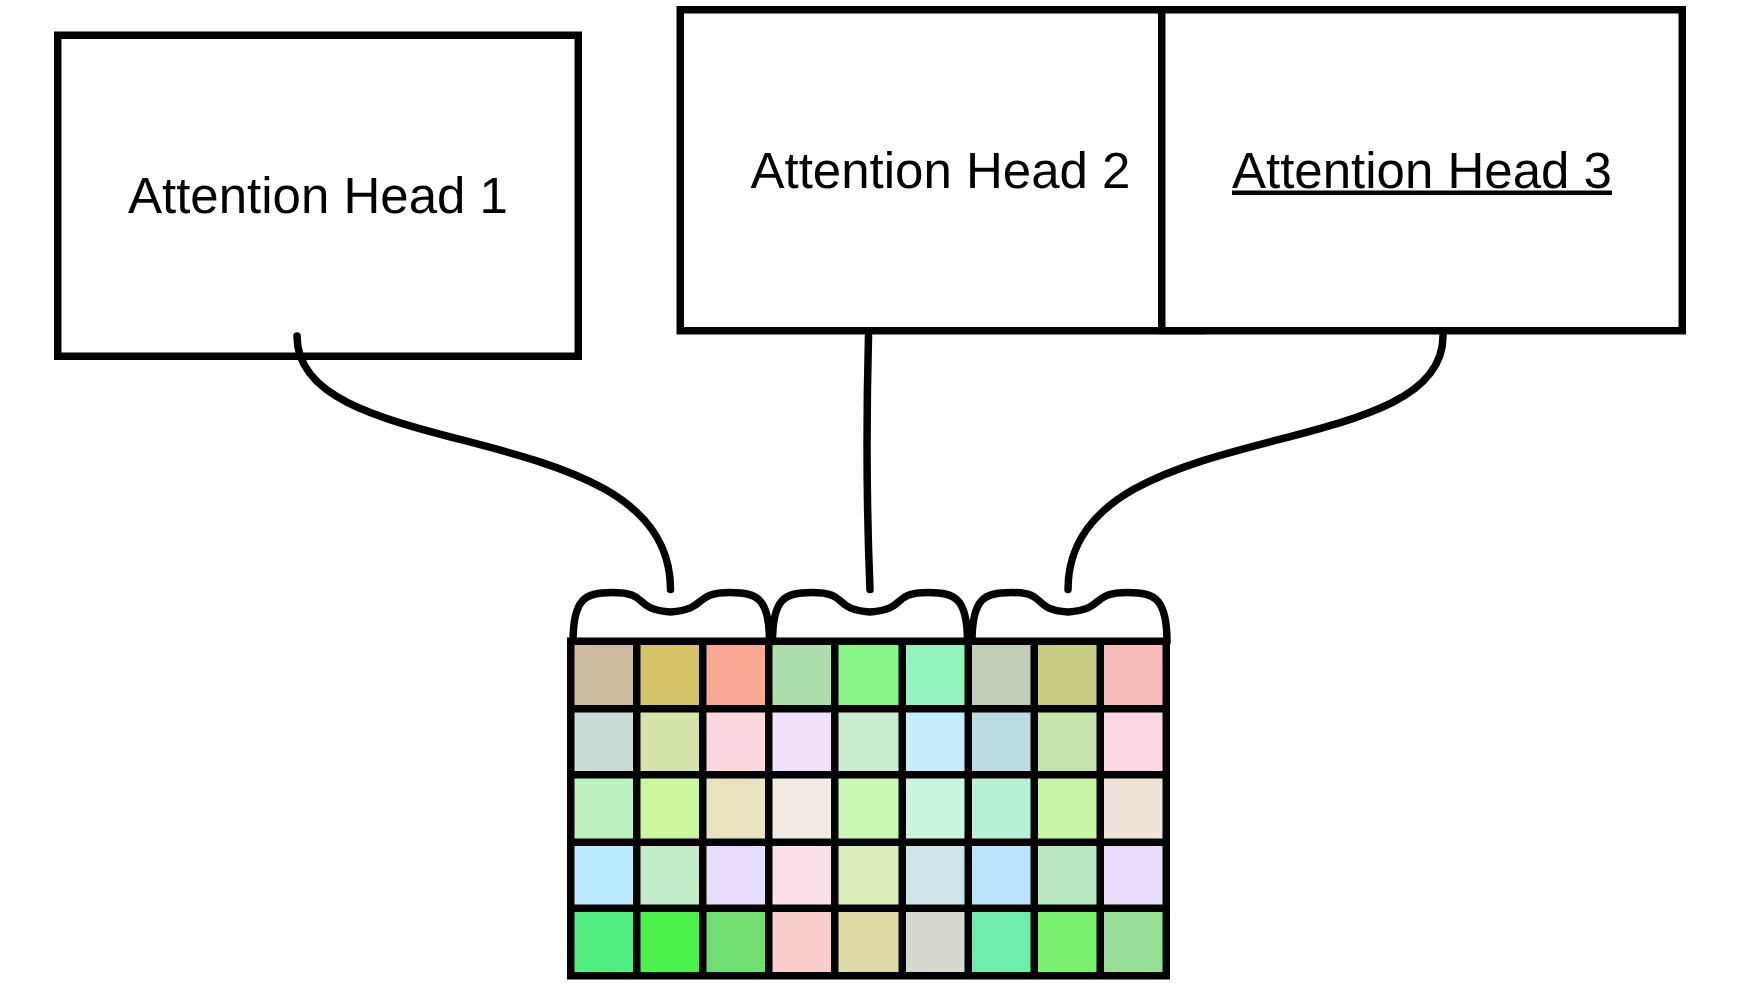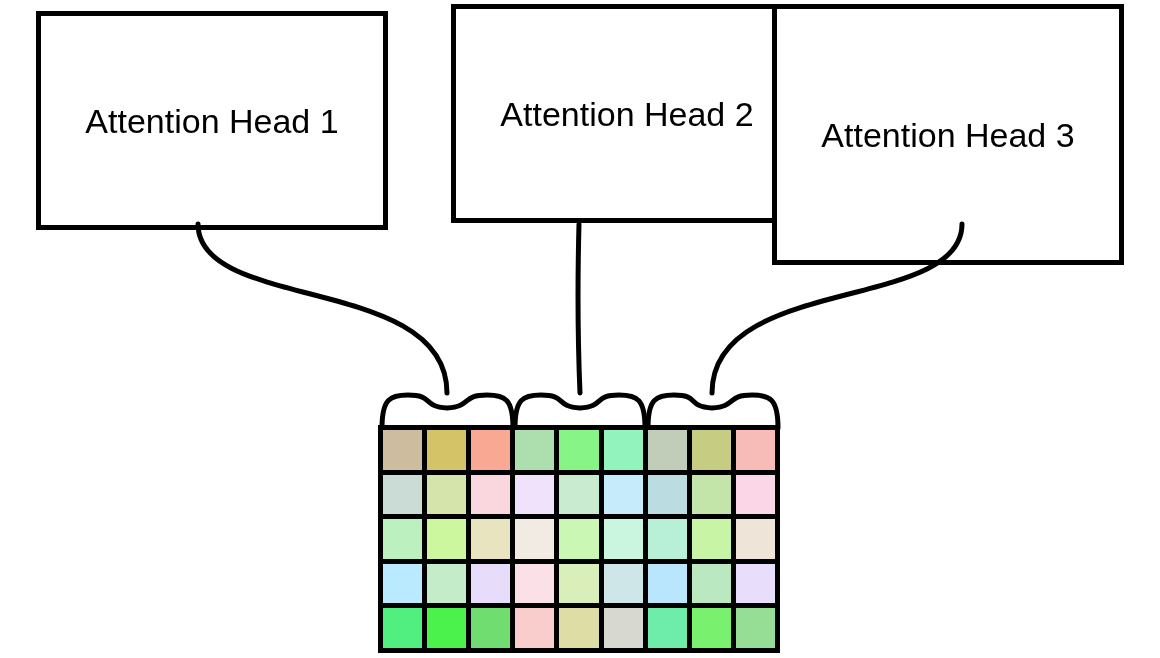--- a/index.html
+++ b/index.html
@@ -55,27 +55,27 @@
   .cell {
     width: 100%;
     height: 100%;
   }
 </style>
 </head>
 <body>
 
 <div id="stage">
 
-  <div class="head-box" id="head-box-0" style="left: 36px; top: 11px; width: 352px; height: 219px; border-color: rgb(0, 0, 0); border-width: 5px;">
+  <div class="head-box" id="head-box-0" style="left: 36px; top: 21px; width: 352px; height: 219px; border-color: rgb(0, 0, 0); border-width: 5px;">
     <span class="head-label">Attention Head 1</span>
   </div>
   <div class="head-box" id="head-box-1" style="left: 403px; top: 4px; width: 352px; height: 219px; border-color: rgb(0, 0, 0); border-width: 5px; margin-left: 48px;">
     <span class="head-label">Attention Head 2</span>
   </div>
-  <div class="head-box" id="head-box-2" style="left: 772px; top: 4px; width: 352px; height: 261px; border-color: rgb(0, 0, 0); border-width: 5px;">
+  <div class="head-box" id="head-box-2" style="left: 772px; top: 4px; width: 352px; height: 219px; border-color: rgb(0, 0, 0); border-width: 5px; text-decoration: underline;">
     <span class="head-label">Attention Head 3</span>
   </div>
 
   <svg id="connectors" viewBox="0 0 1160 658">
     <g id="connector-paths">
         <path d="M 198 224 C 198 311.88 447 274.7 447 393" fill="none" stroke="#000000" stroke-width="5" stroke-linecap="round"></path>
         <path d="M 579 224 C 577 300.05 578 345.68 580 393" fill="none" stroke="#000000" stroke-width="5" stroke-linecap="round"></path>
         <path d="M 962 224 C 962 311.88 712 274.7 712 393" fill="none" stroke="#000000" stroke-width="5" stroke-linecap="round"></path>
       </g>
     <g id="brace-paths">

